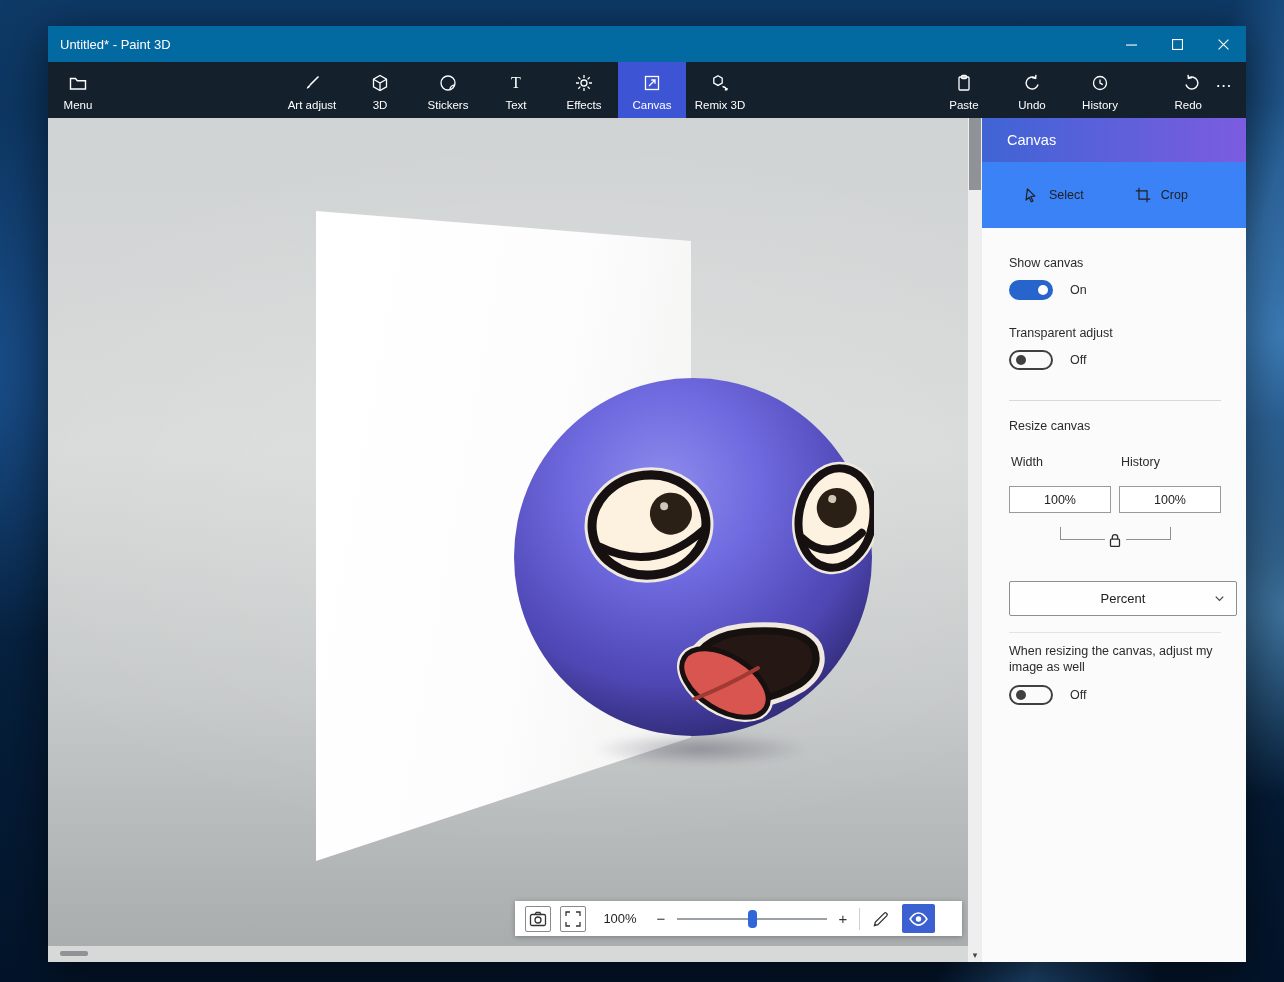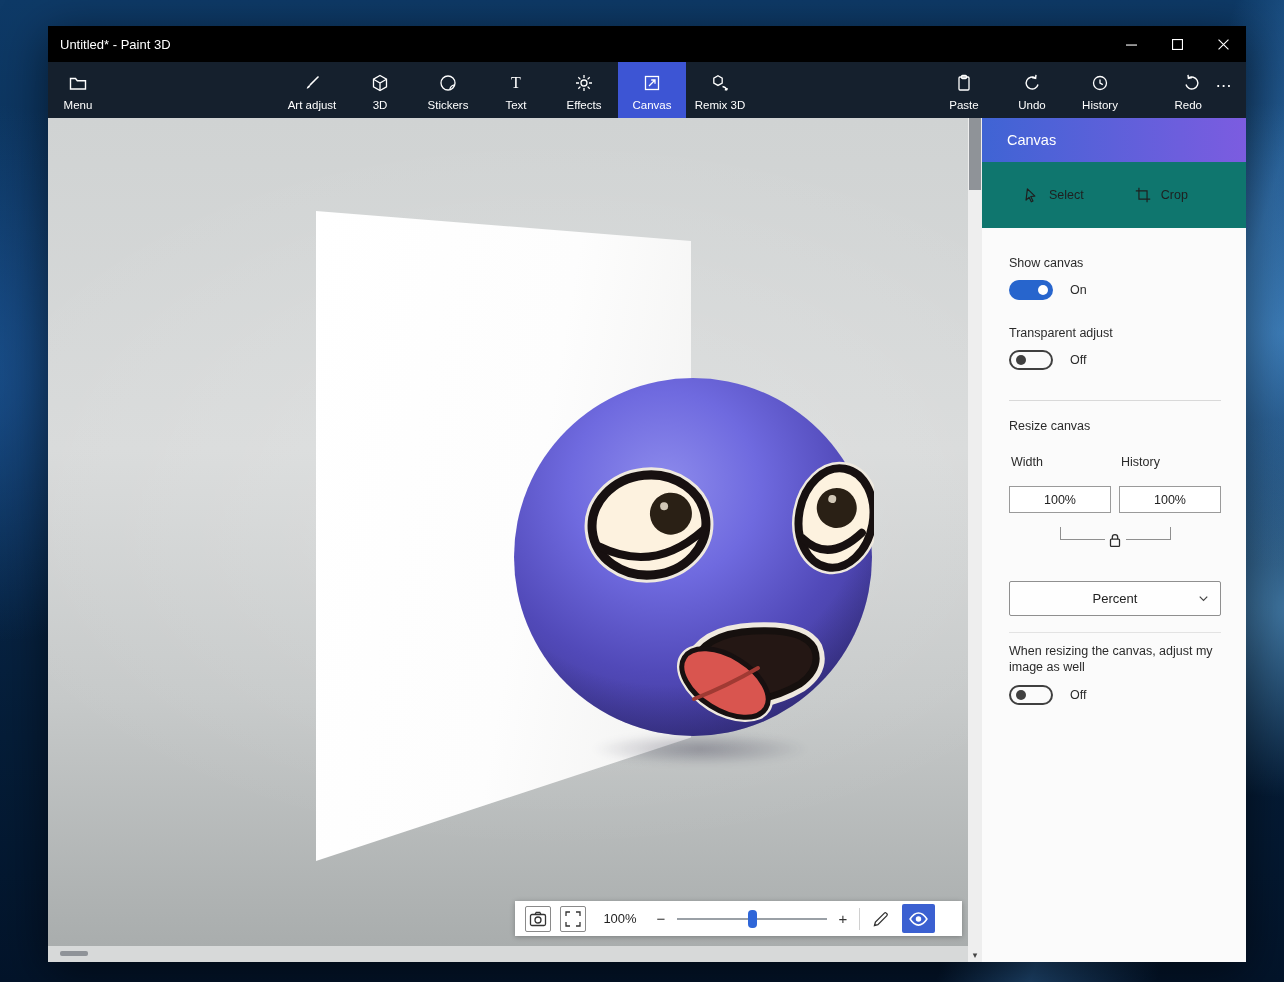--- a/index.html
+++ b/index.html
@@ -8,21 +8,21 @@
     background-color:#06203c;
     background-image:
       radial-gradient(ellipse 520px 330px at 100% 34%, rgba(90,170,240,.55), transparent 70%),
       radial-gradient(ellipse 430px 270px at 101% 62%, rgba(120,200,255,.50), transparent 70%),
       linear-gradient(107deg, transparent 78%, rgba(80,160,235,.35) 84%, transparent 92%),
       radial-gradient(ellipse 620px 420px at -5% 38%, rgba(40,110,190,.55), transparent 65%),
       linear-gradient(180deg,#0e3a67 0%,#0a2c52 40%,#051d38 75%,#03142a 100%);}
   .window{position:absolute;left:48px;top:26px;width:1198px;height:936px;
     box-shadow:0 10px 45px rgba(0,0,0,.55);background:#15202d;}
   
-  .titlebar{height:36px;background:#000000;display:flex;align-items:center;position:relative;text-decoration:underline;}
+  .titlebar{height:36px;background:#0369a1;display:flex;align-items:center;position:relative;}
   .title-text{color:#fff;font-size:13px;padding-left:12px;}
   .win-controls{position:absolute;right:0;top:0;height:36px;display:flex;}
   .win-btn{width:46px;height:36px;display:flex;align-items:center;justify-content:center;color:#fff;}
   
   .toolbar{height:56px;background:#15202d;display:flex;align-items:stretch;}
   .tb-item{width:68px;display:flex;flex-direction:column;align-items:center;justify-content:flex-start;
     padding-top:11px;gap:6px;color:#fff;cursor:default;}
   .tb-item .lbl{font-size:11.5px;white-space:nowrap;}
   .tb-item.menu{width:60px;}
   .tb-spacer{width:170px;}
@@ -63,21 +63,21 @@
   .zb-sign{font-size:15px;color:#333;width:14px;text-align:center;}
   .zb-slider{position:relative;width:150px;height:26px;}
   .zb-track{position:absolute;left:0;right:0;top:12px;height:2px;background:#9aa0a6;}
   .zb-handle{position:absolute;left:50%;top:4px;width:9px;height:18px;margin-left:-4px;border-radius:4px;background:#2f66d8;}
   .zb-div{width:1px;height:22px;background:#d0d0d0;}
   .zb-eye{width:33px;height:29px;background:#3b60d1;border-radius:2px;display:flex;align-items:center;justify-content:center;}
   
   .panel{width:264px;background:#fbfbfb;display:flex;flex-direction:column;}
   .panel-header{height:44px;background:linear-gradient(90deg,#3f64d4,#7c5ce0);display:flex;align-items:center;}
   .panel-header .t{color:#fff;font-size:14.5px;padding-left:25px;}
-  .panel-tools{height:66px;background:#0f766e;display:flex;align-items:center;padding-left:40px;gap:50px;}
+  .panel-tools{height:66px;background:#3b82f6;display:flex;align-items:center;padding-left:40px;gap:50px;}
   .pt-btn{display:flex;align-items:center;gap:9px;color:#1f1f1f;font-size:12.5px;}
   .pt-btn svg{width:18px;height:18px;}
   .panel-content{padding:28px 25px 0 27px;color:#2b2b2b;font-size:12.5px;}
   .p-label{margin-bottom:10px;}
   .toggle-row{display:flex;align-items:center;height:20px;}
   .toggle{position:relative;box-sizing:border-box;cursor:pointer;}
   .toggle.on{width:44px;height:20px;border-radius:10px;background:#2765cd;}
   .toggle.on .knob{position:absolute;right:5px;top:5px;width:10px;height:10px;border-radius:50%;background:#fff;}
   .toggle.off{width:44px;height:20px;border-radius:10px;border:2px solid #404040;background:transparent;}
   .toggle.off .knob{position:absolute;left:5px;top:3px;width:10px;height:10px;border-radius:50%;background:#404040;}
@@ -88,21 +88,21 @@
   .resize-label{margin-bottom:22px;}
   .wh-labels{display:flex;margin-bottom:17px;}
   .wh-labels span:first-child{width:110px;padding-left:2px;}
   .inputs-row{display:flex;gap:8px;margin-bottom:14px;}
   .size-input{width:102px;height:27px;border:1px solid #9a9a9a;background:#fff;text-align:center;
     font-size:12.5px;font-family:inherit;color:#222;box-sizing:border-box;padding:0;}
   .lock-row{position:relative;height:26px;margin-bottom:28px;width:212px;}
   .conn-l{position:absolute;left:51px;top:0;width:44px;height:12px;border-left:1px solid #8f8f8f;border-bottom:1px solid #8f8f8f;}
   .conn-r{position:absolute;left:117px;top:0;width:44px;height:12px;border-right:1px solid #8f8f8f;border-bottom:1px solid #8f8f8f;}
   .lock-btn{position:absolute;left:95px;top:2px;width:22px;height:22px;display:flex;align-items:center;justify-content:center;color:#2b2b2b;}
-  .dropdown{position:relative;width:212px;height:35px;border:1px solid #8f8f8f;border-radius:2px;background:#fefefe;
+  .dropdown{position:relative;width:228px;height:35px;border:1px solid #8f8f8f;border-radius:2px;background:#fefefe;
     display:flex;align-items:center;justify-content:center;font-size:13px;color:#222;margin-bottom:16px;box-sizing:border-box;}
   .dropdown .chev{position:absolute;right:9px;top:9px;color:#444;}
   .adjust-text{width:205px;line-height:16px;margin-bottom:10px;}
   svg{display:block;}
 </style>
 </head>
 <body>
 
 <div class="desktop"></div>
 

